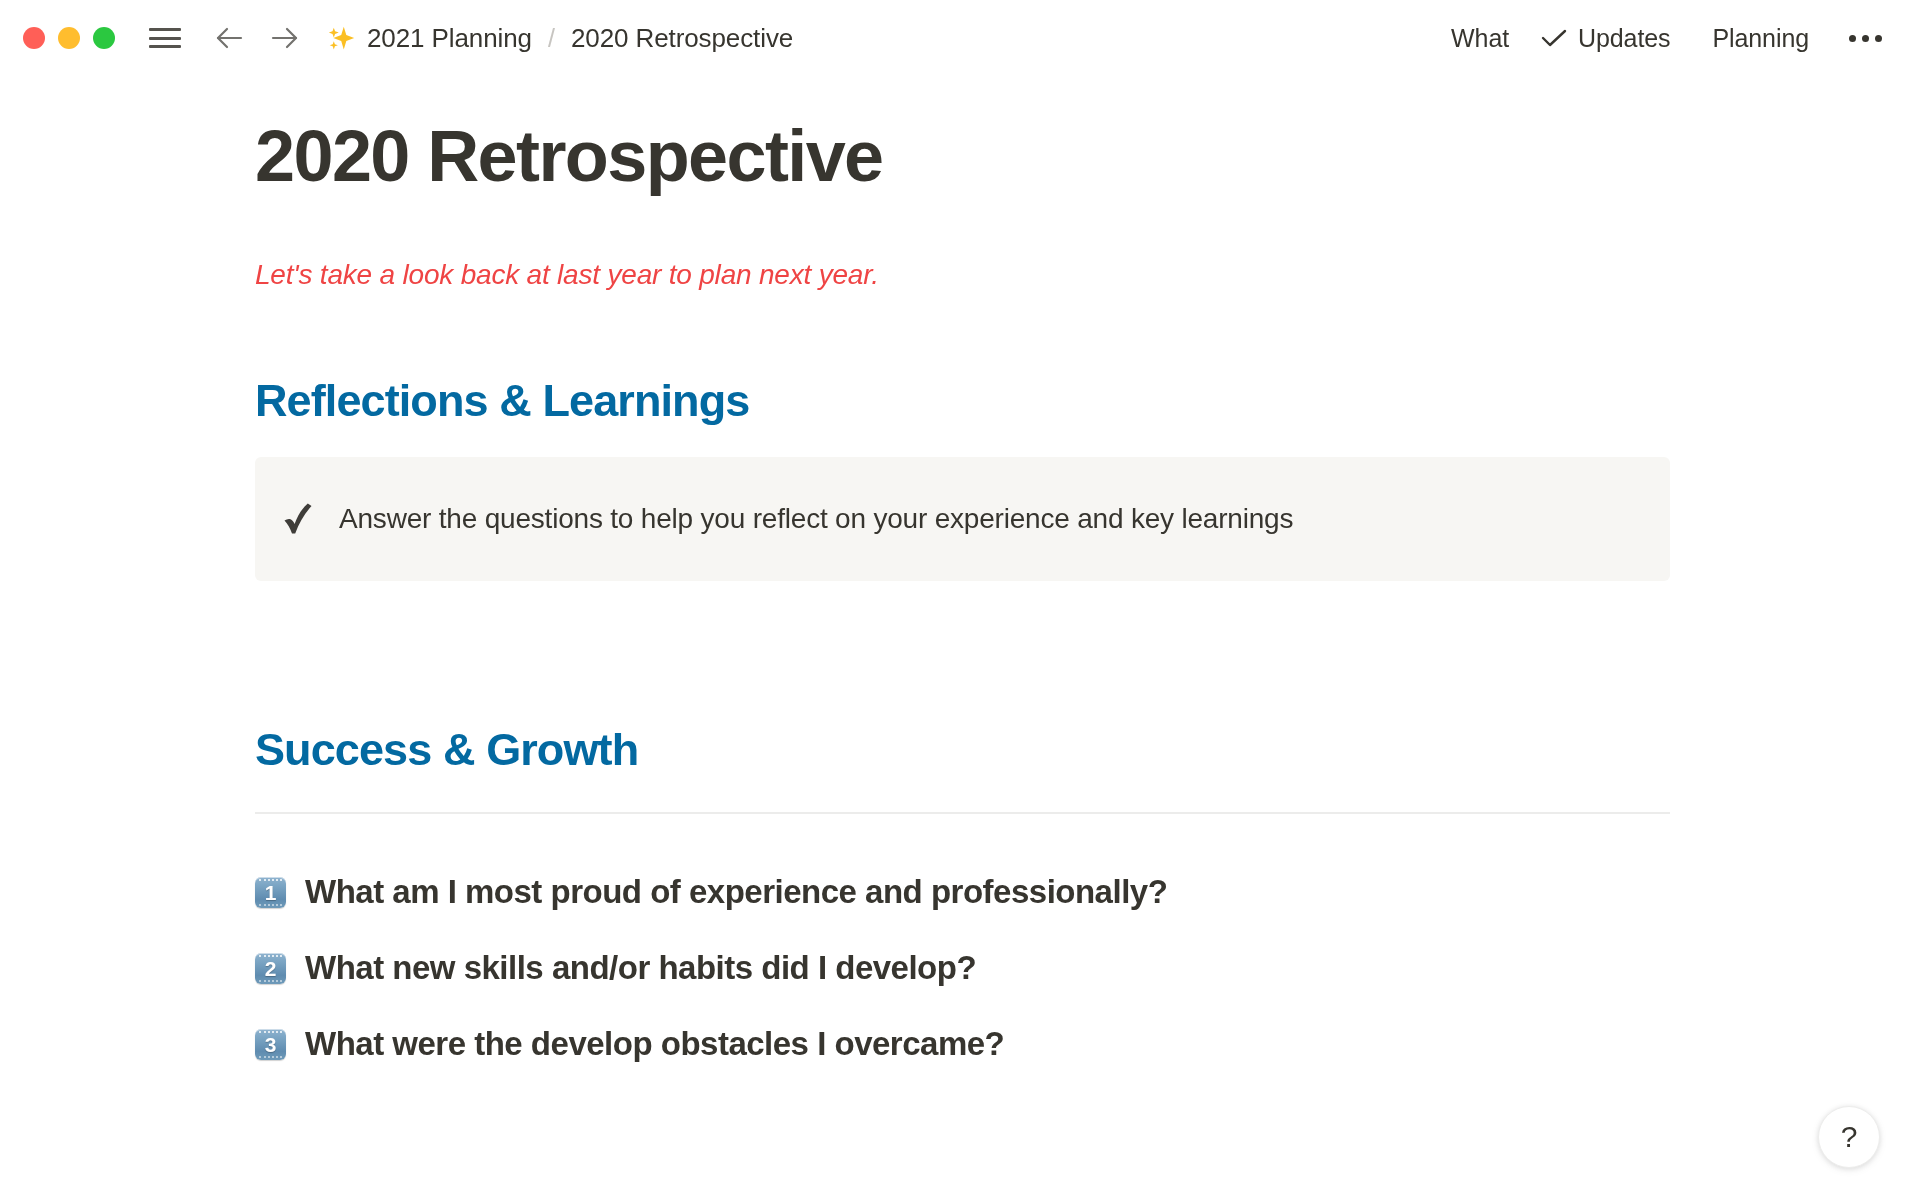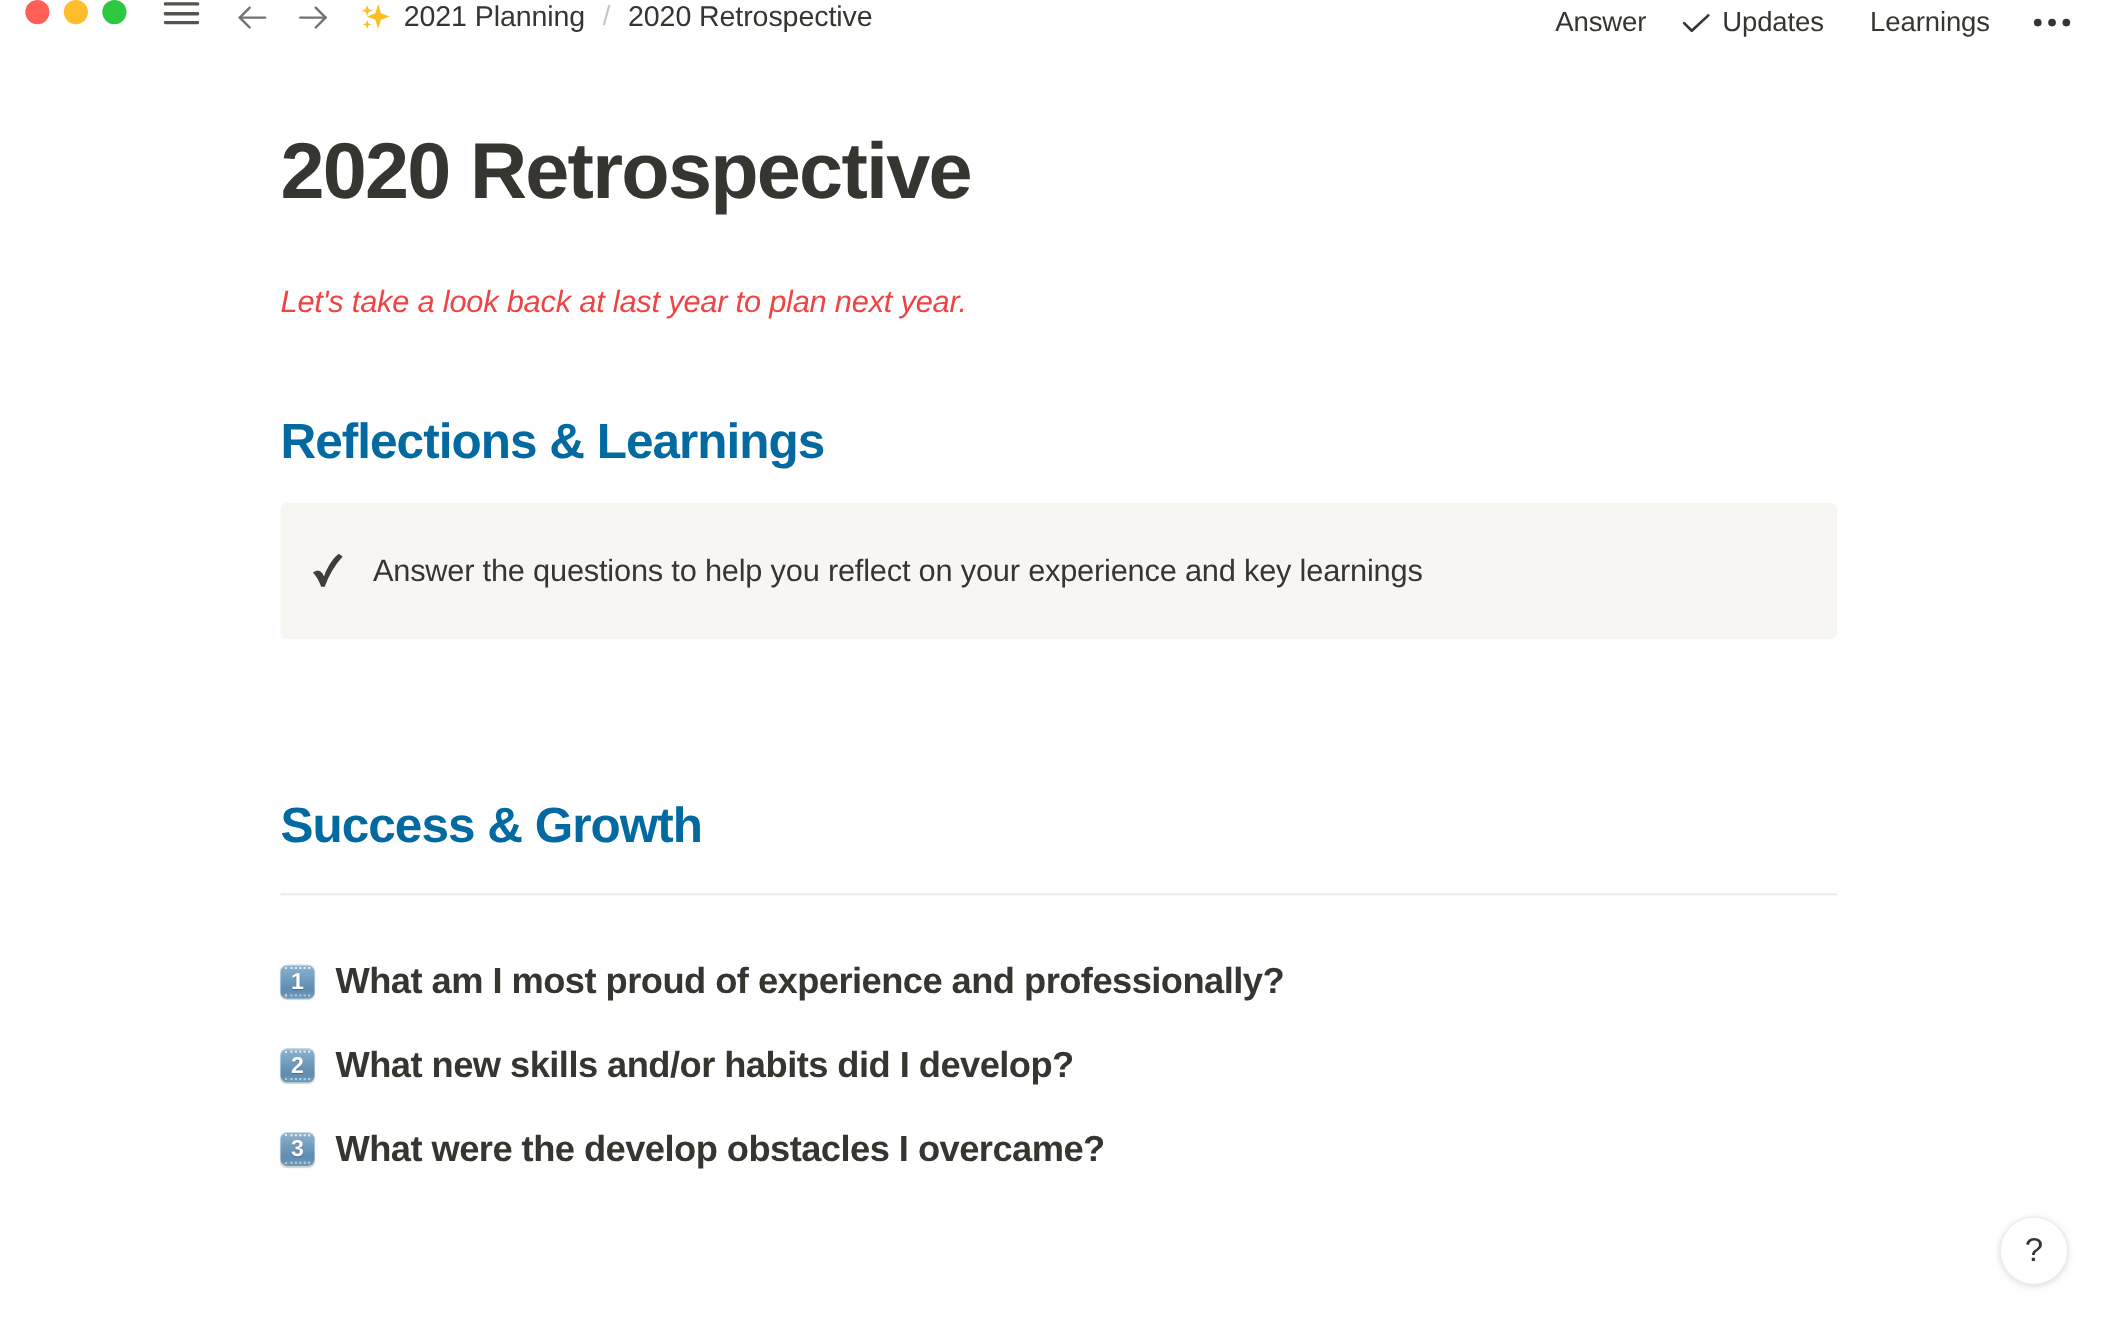--- a/index.html
+++ b/index.html
@@ -13,21 +13,21 @@
     -webkit-font-smoothing: antialiased;
   }
 
   
   .topbar {
     position: absolute;
     top: 0; left: 0;
     width: 1920px;
     height: 76px;
     display: flex;
-    align-items: flex-start;
+    align-items: center;
     background: #ffffff;
   }
 
   .traffic-lights {
     display: flex;
     align-items: center;
     gap: 13px;
     margin-left: 23px;
   }
   .tl-dot {
@@ -314,28 +314,28 @@
         <path d="M7.5 4 L8.9 8.1 L13 9.5 L8.9 10.9 L7.5 15 L6.1 10.9 L2 9.5 L6.1 8.1 Z" fill="#fbbf24"></path>
         <path d="M7.5 19 L8.7 22.4 L12 23.5 L8.7 24.6 L7.5 28 L6.3 24.6 L3 23.5 L6.3 22.4 Z" fill="#fbbf24"></path>
       </svg>
     </span>
     <span class="bc-item">2021 Planning</span>
     <span class="bc-sep">/</span>
     <span class="bc-item">2020 Retrospective</span>
   </div>
 
   <div class="topbar-right">
-    <span class="tb-action">Answer</span>
+    <span class="tb-action">What</span>
     <div class="tb-updates">
       <svg class="check-small" width="26" height="20" viewBox="0 0 26 20" fill="none" stroke="#37352f" stroke-width="2.4" stroke-linecap="round" stroke-linejoin="round">
         <polyline points="2,10 9,17 24,3"></polyline>
       </svg>
       <span class="tb-action" style="padding-left:0;">Updates</span>
     </div>
-    <span class="tb-action" style="margin-left:22px;">Learnings</span>
+    <span class="tb-action" style="margin-left:22px;">Planning</span>
     <div class="tb-dots">
       <i></i>
       <i></i>
       <i></i>
     </div>
   </div>
 </div>
 
 <div class="content">
 

